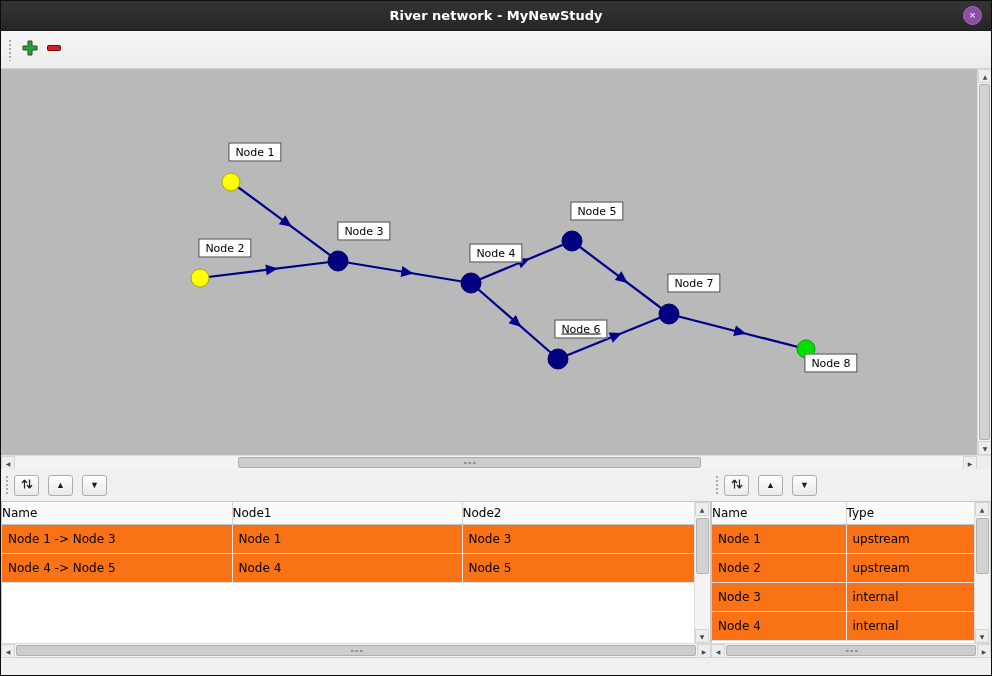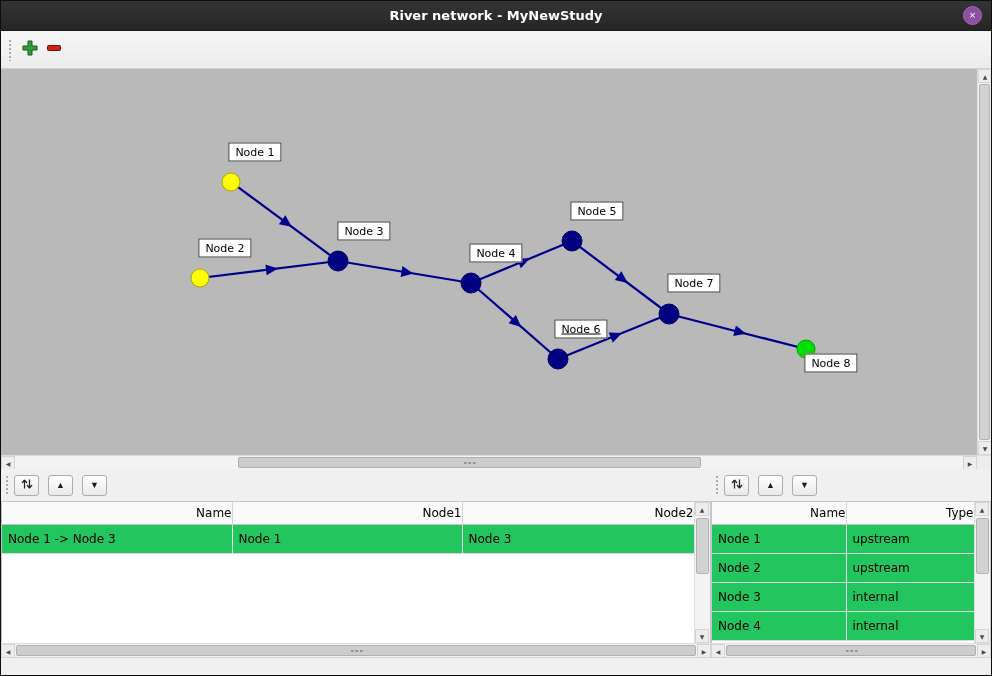--- a/index.html
+++ b/index.html
@@ -43,22 +43,22 @@
   .panel-toolbar { height:32px; display:flex; align-items:center; padding-left:2px; background:#f0f0f0; }
   .panel-grip { width:4px; height:20px; background-image:radial-gradient(circle,#aaaaaa 1px,transparent 1.4px); background-size:4px 4px; margin:0 5px 0 2px; }
   .mini-btn { min-width:25px; height:21px; margin-right:9px; border:1px solid #adadad; border-radius:3px; background:linear-gradient(#ffffff,#e9e9e9); display:flex; align-items:center; justify-content:center; font-size:9px; color:#1a1a1a; cursor:pointer; }
 
   .table-zone { display:flex; height:142px; background:#ffffff; border:1px solid #c6c6c6; border-bottom:none; }
   .table-wrap { flex:1; overflow:hidden; }
   .table-zone .vscroll { width:16px; }
   table.grid { border-collapse:collapse; table-layout:fixed; background:#ffffff; }
   .panel-left table.grid { width:692px; }
   .panel-right table.grid { width:262px; }
-  table.grid th { height:22px; font-weight:normal; font-size:12px; text-align:right; background:#fafafa; border-right:1px solid #d6d6d6; border-bottom:1px solid #c2c2c2; }
-  table.grid td { height:29px; font-size:12px; padding:0 6px; border-bottom:1px solid #dcdcdc; border-right:1px solid #e6e6e6; background:#22c55e; white-space:nowrap; overflow:hidden; }
+  table.grid th { height:22px; font-weight:normal; font-size:12px; text-align:left; background:#fafafa; border-right:1px solid #d6d6d6; border-bottom:1px solid #c2c2c2; }
+  table.grid td { height:29px; font-size:12px; padding:0 6px; border-bottom:1px solid #dcdcdc; border-right:1px solid #e6e6e6; background:#f97316; white-space:nowrap; overflow:hidden; }
   .panel-left th:nth-child(1), .panel-left td:nth-child(1){ width:230px; }
   .panel-left th:nth-child(2), .panel-left td:nth-child(2){ width:230px; }
   .panel-left th:nth-child(3), .panel-left td:nth-child(3){ width:232px; }
   .panel-right th:nth-child(1), .panel-right td:nth-child(1){ width:134px; }
   .panel-right th:nth-child(2), .panel-right td:nth-child(2){ width:128px; }
   .table-hscroll { height:14px; }
 
   
   .statusbar { height:20px; background:#f0f0f0; border-top:1px solid #d2d2d2; }
 </style>
@@ -175,20 +175,25 @@
                   <th>Node1</th>
                   <th>Node2</th>
                 </tr>
               </thead>
             <tbody>
                 <tr>
                   <td>Node 1 -&gt; Node 3</td>
                   <td>Node 1</td>
                   <td>Node 3</td>
                 </tr>
+                <tr>
+                  <td>Node 4 -&gt; Node 5</td>
+                  <td>Node 4</td>
+                  <td>Node 5</td>
+                </tr>
               </tbody>
           </table>
         </div>
         <div class="vscroll">
           <div class="sb-btn">▲</div>
           <div class="sb-track">
             <div class="sb-thumb" style="top:2px; height:56px;"></div>
           </div>
           <div class="sb-btn">▼</div>
         </div>

